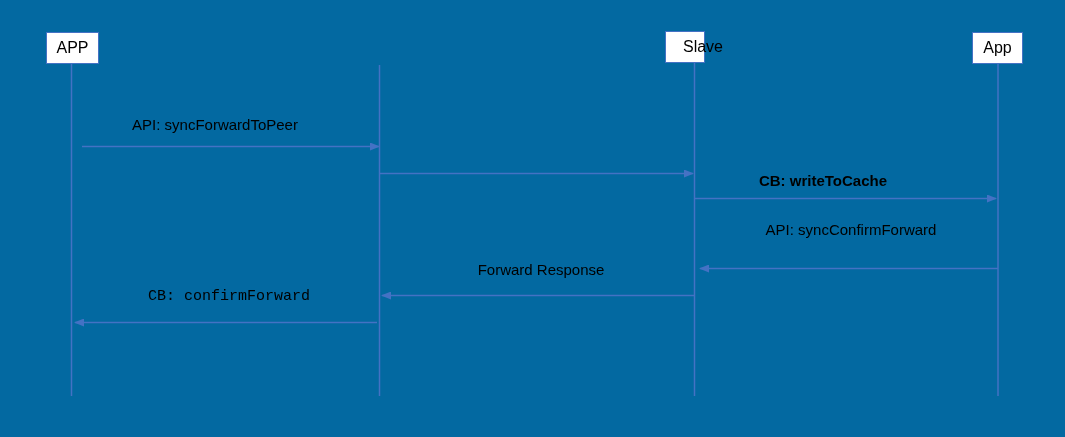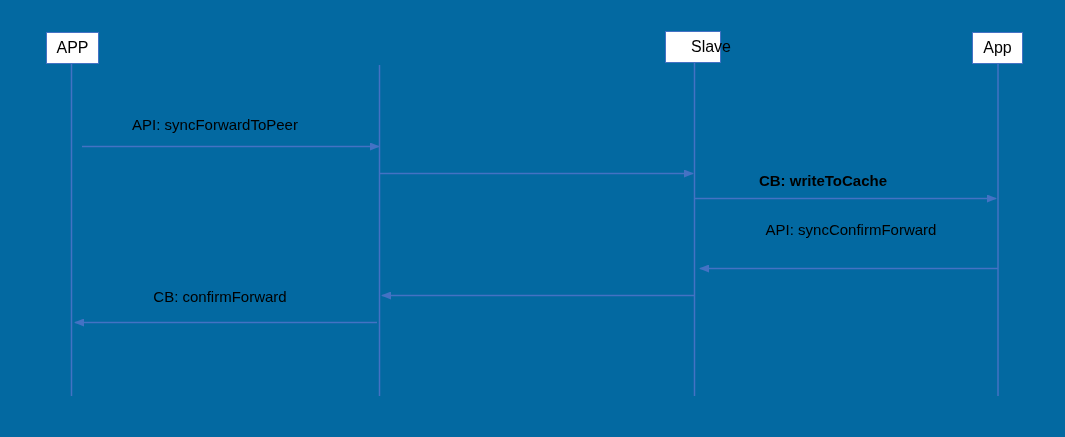--- a/index.html
+++ b/index.html
@@ -72,25 +72,26 @@
     <line class="msg-line" x1="380" y1="173.5" x2="693" y2="173.5" marker-end="url(#ah)"></line>
     <line class="msg-line" x1="695" y1="198.5" x2="996" y2="198.5" marker-end="url(#ah)"></line>
     <line class="msg-line" x1="998" y1="268.5" x2="700" y2="268.5" marker-end="url(#ah)"></line>
     <line class="msg-line" x1="694" y1="295.5" x2="382" y2="295.5" marker-end="url(#ah)"></line>
     <line class="msg-line" x1="377" y1="322.5" x2="75" y2="322.5" marker-end="url(#ah)"></line>
   </svg>
 
   <div class="actor-box" style="left:46px;  top:32px; width:53px; height:32px;">
     <span>APP</span>
   </div>
-  <div class="actor-box" style="left:665px; top:31px; width:56px; height:32px;padding-left:36px;">
+  <div class="actor-box" style="left:665px; top:31px; width:40px; height:32px;padding-left:36px;">
     <span>Slave</span>
   </div>
   <div class="actor-box" style="left:972px; top:32px; width:51px; height:32px;">
     <span>App</span>
   </div>
 
   <div class="msg-label" style="left:65px;  top:117px;">API: syncForwardToPeer</div>
   <div class="msg-label" style="left:673px; top:173px;font-weight:bold;">CB: writeToCache</div>
   <div class="msg-label" style="left:701px; top:222px;">API: syncConfirmForward</div>
-  <div class="msg-label" style="left:70px;  top:289px;">CB: confirmForward</div>
+  <div class="msg-label" style="left:391px; top:262px;">Forward Response</div>
+  <div class="msg-label" style="left:79px;  top:289px;font-family:Liberation Mono, monospace;">CB: confirmForward</div>
 
 </div>
 
 </body></html>

